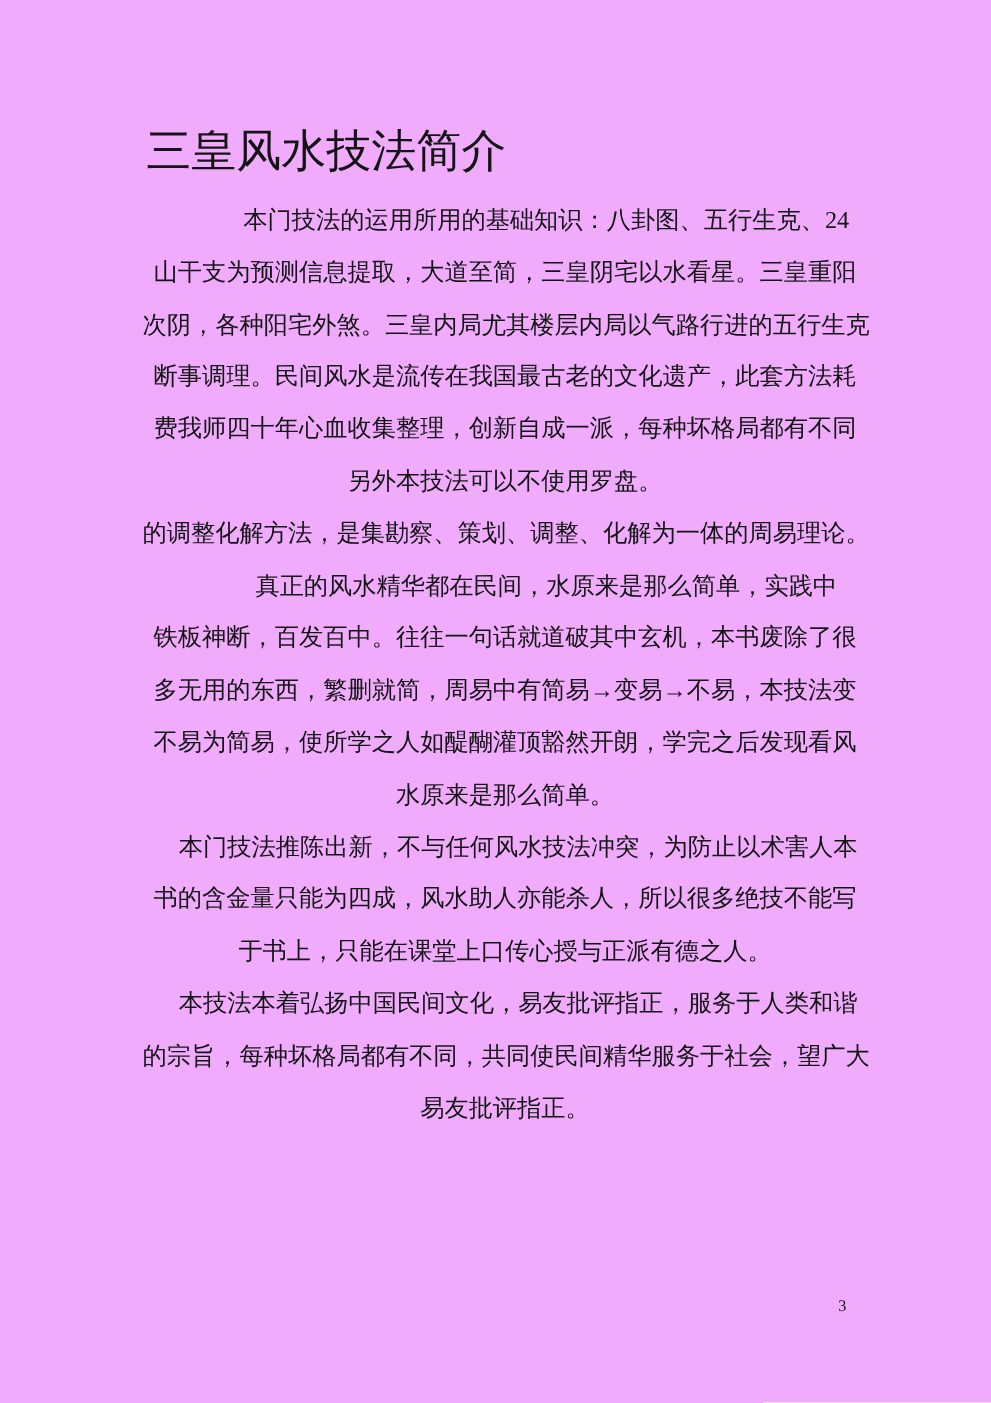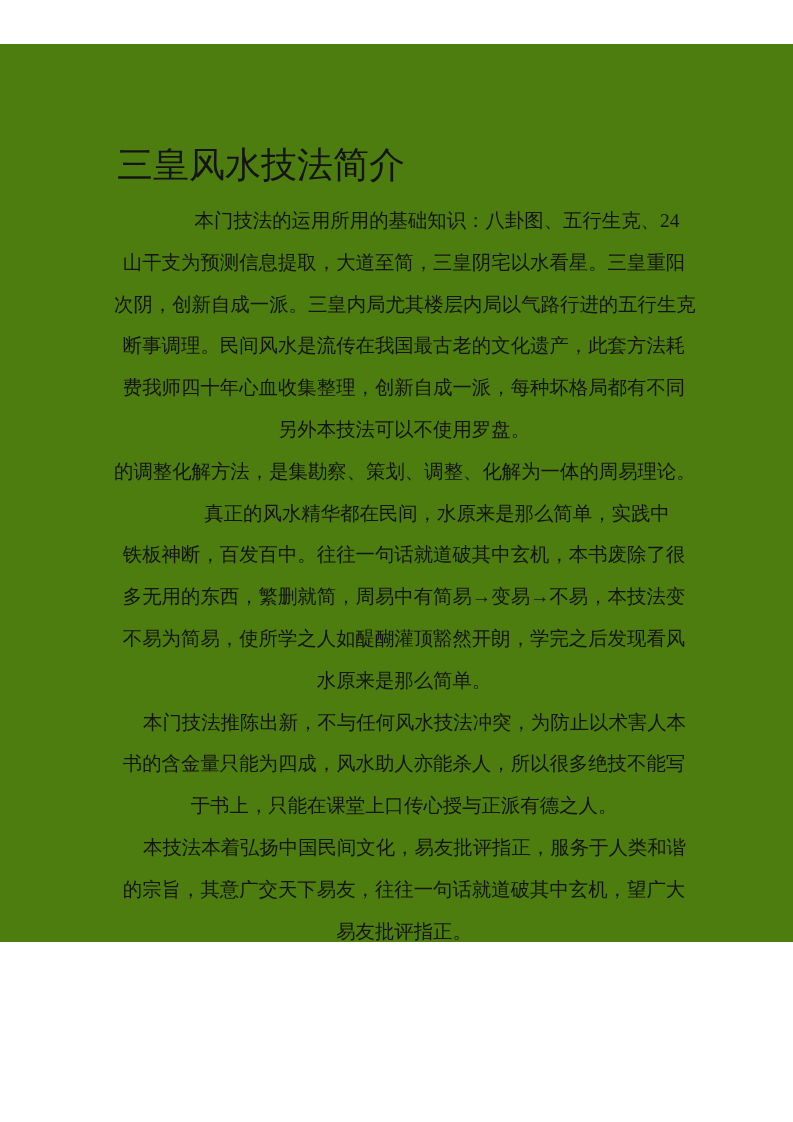--- a/index.html
+++ b/index.html
@@ -3,26 +3,25 @@
 <meta charset="utf-8">
 <style>
   html, body {
     margin: 0;
     padding: 0;
     background: #ffffff;
   }
   .page {
     position: relative;
     width: 793px;
-    height: 898px;
-    background: #4d7c0f;
+    height: 1122px;
+    background: #f0abfc;
     overflow: hidden;
     font-family: "Liberation Serif", "DejaVu Serif", serif;
     color: #141414;
-    margin-top: 44px;
   }
   .doc-title {
     position: absolute;
     left: 117px;
     top: 97px;
     margin: 0;
     font-size: 36px;
     font-weight: normal;
     line-height: 48px;
     letter-spacing: 0px;
@@ -62,21 +61,21 @@
 
 <div class="page">
 
   <h1 class="doc-title">三皇风水技法简介</h1>
 
   <div class="doc-body">
 
     <div class="para">
       <div class="line indent3">本门技法的运用所用的基础知识：八卦图、五行生克、24</div>
       <div class="line">山干支为预测信息提取，大道至简，三皇阴宅以水看星。三皇重阳</div>
-      <div class="line">次阴，创新自成一派。三皇内局尤其楼层内局以气路行进的五行生克</div>
+      <div class="line">次阴，各种阳宅外煞。三皇内局尤其楼层内局以气路行进的五行生克</div>
       <div class="line">断事调理。民间风水是流传在我国最古老的文化遗产，此套方法耗</div>
       <div class="line">费我师四十年心血收集整理，创新自成一派，每种坏格局都有不同</div>
       <div class="line">另外本技法可以不使用罗盘。</div>
       <div class="line">的调整化解方法，是集勘察、策划、调整、化解为一体的周易理论。</div>
     </div>
 
     <div class="para">
       <div class="line indent3">真正的风水精华都在民间，水原来是那么简单，实践中</div>
       <div class="line">铁板神断，百发百中。往往一句话就道破其中玄机，本书废除了很</div>
       <div class="line">多无用的东西，繁删就简，周易中有简易→变易→不易，本技法变</div>
@@ -85,21 +84,21 @@
     </div>
 
     <div class="para">
       <div class="line indent1">本门技法推陈出新，不与任何风水技法冲突，为防止以术害人本</div>
       <div class="line">书的含金量只能为四成，风水助人亦能杀人，所以很多绝技不能写</div>
       <div class="line">于书上，只能在课堂上口传心授与正派有德之人。</div>
     </div>
 
     <div class="para">
       <div class="line indent1">本技法本着弘扬中国民间文化，易友批评指正，服务于人类和谐</div>
-      <div class="line">的宗旨，其意广交天下易友，往往一句话就道破其中玄机，望广大</div>
+      <div class="line">的宗旨，每种坏格局都有不同，共同使民间精华服务于社会，望广大</div>
       <div class="line">易友批评指正。</div>
     </div>
 
   </div>
 
   <div class="page-footer">
     <span>3</span>
   </div>
 
 </div>

